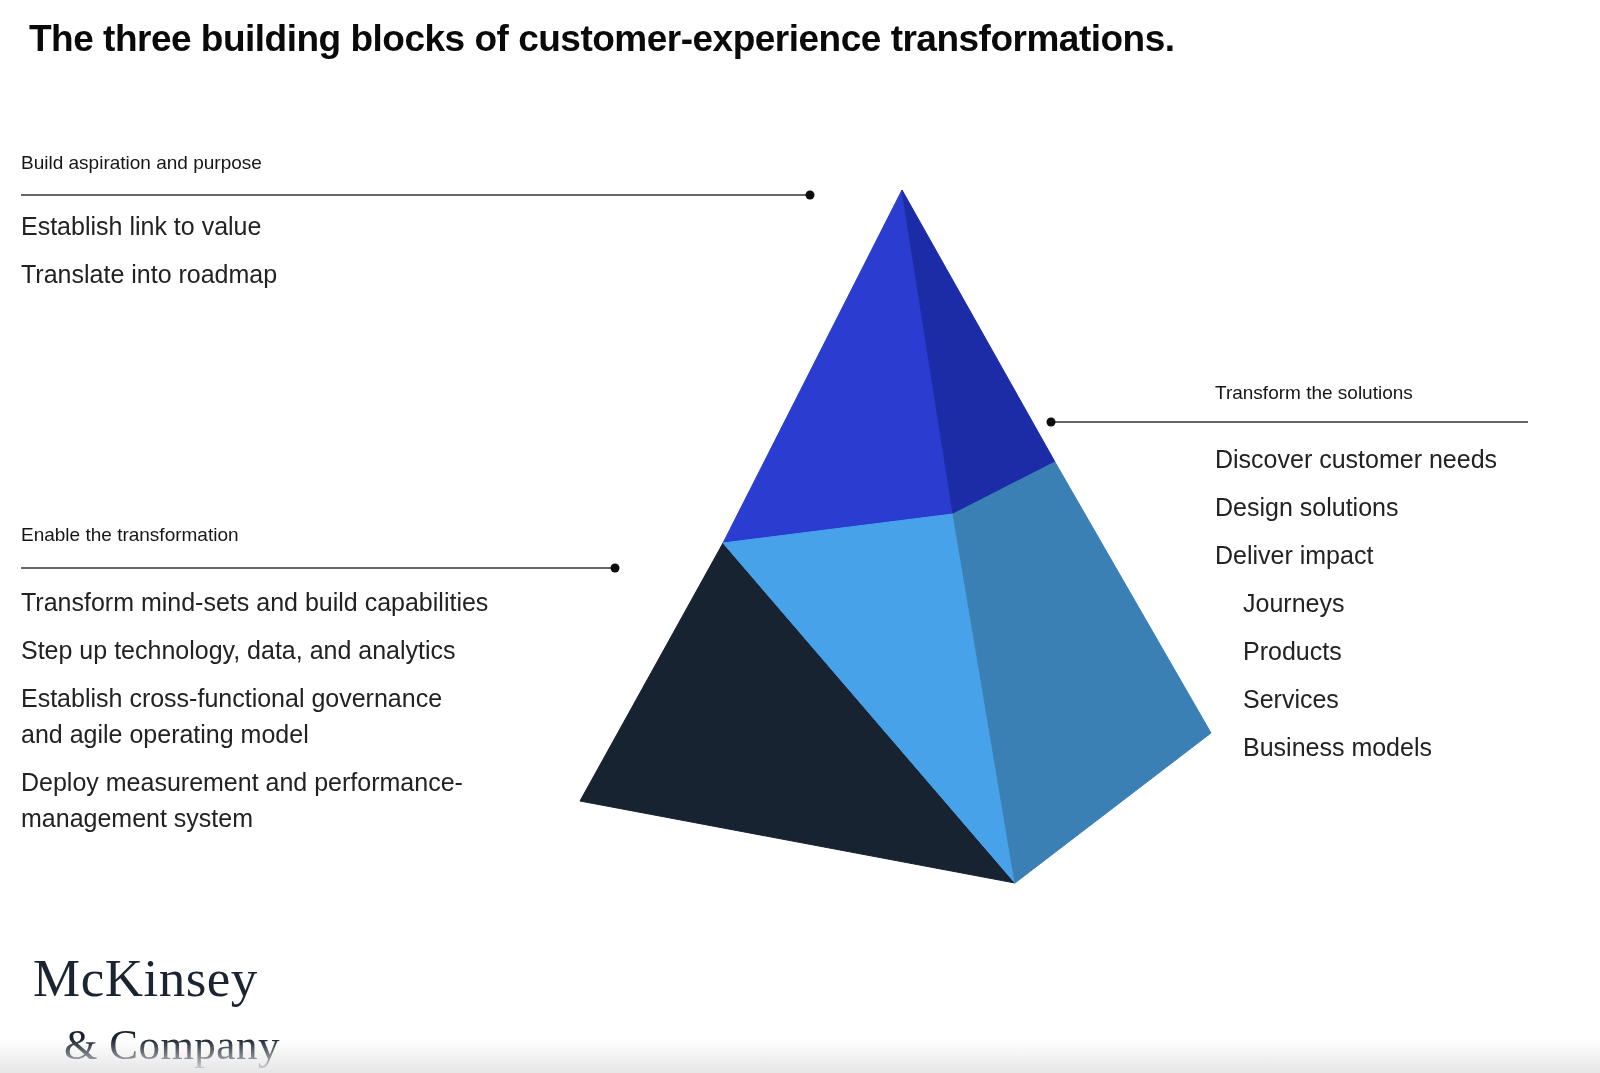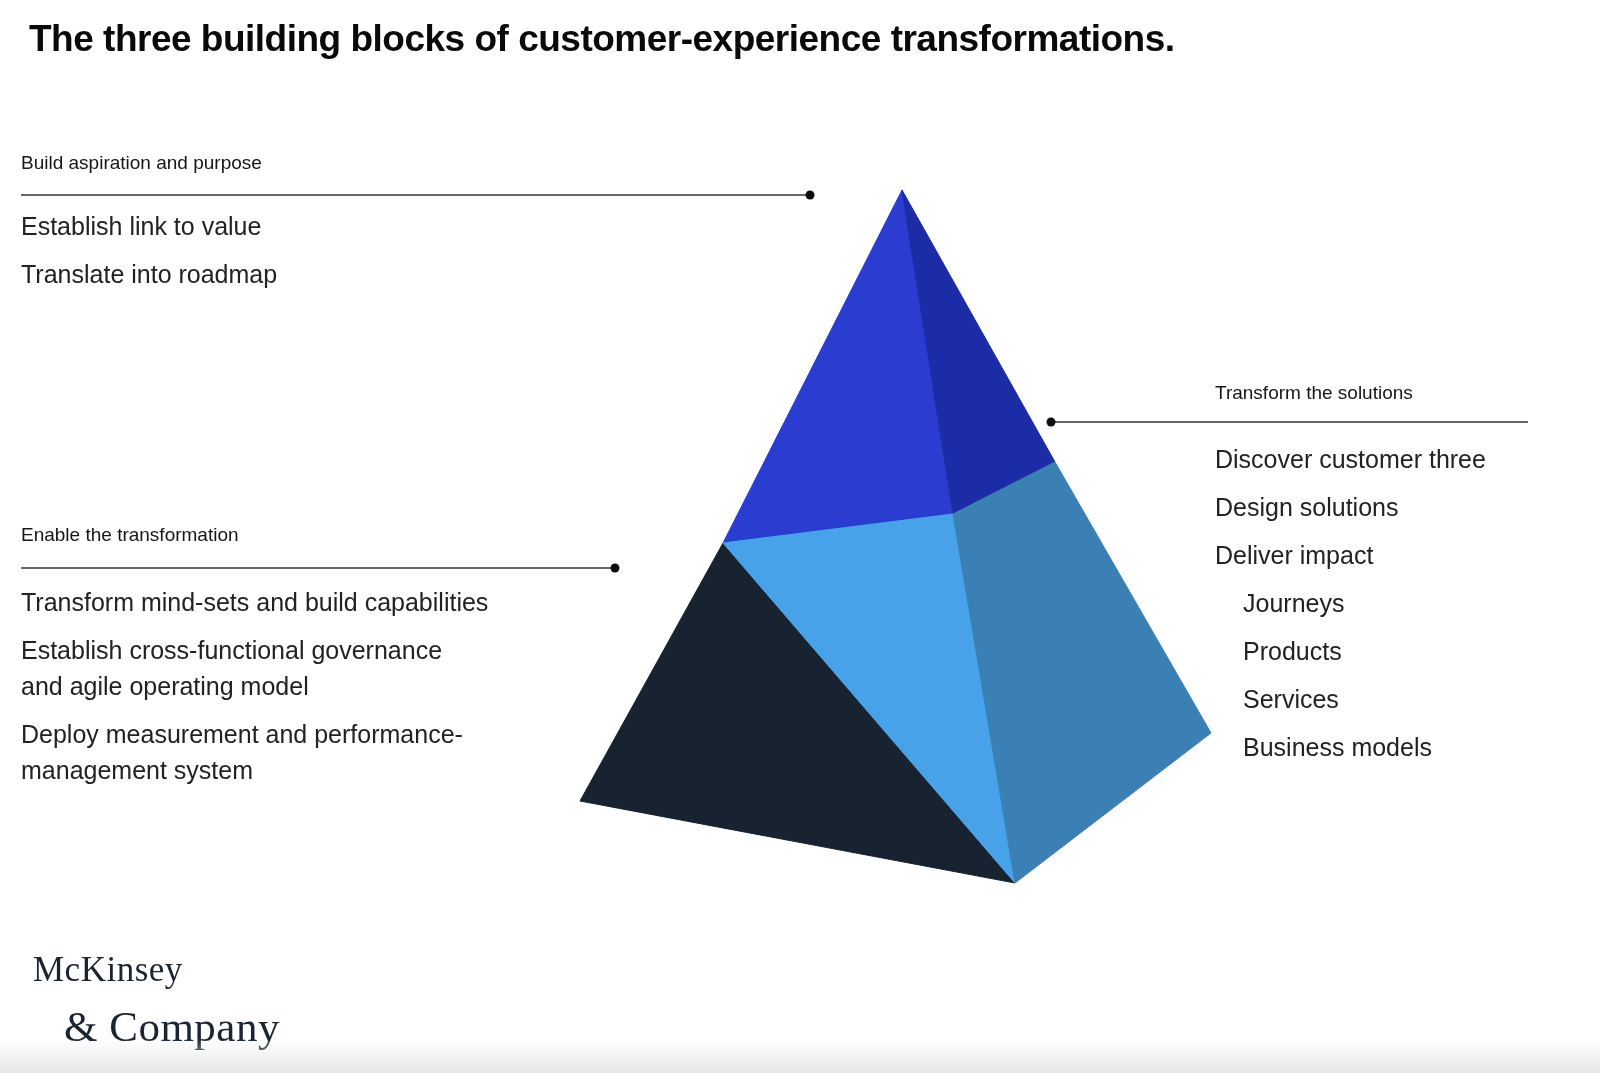--- a/index.html
+++ b/index.html
@@ -63,21 +63,21 @@
   }
 
   .logo {
     left: 33px;
     top: 952px;
     font-family: "Liberation Serif", "DejaVu Serif", serif;
     color: #1b2531;
     line-height: 1;
   }
   .logo .l1 {
-    font-size: 35px;
+    font-size: 53px;
     letter-spacing: 0.5px;
   }
   .logo .l2 {
     font-size: 43px;
     letter-spacing: 0.5px;
     margin-left: 31px;
     margin-top: 18px;
   }
 
   .bottom-fade {
@@ -113,29 +113,30 @@
 
 <div class="abs section-heading" style="left:21px; top:152px;">Build aspiration and purpose</div>
 <div class="abs items" style="left:21px; top:208px; width:640px;">
   <div class="item">Establish link to value</div>
   <div class="item">Translate into roadmap</div>
 </div>
 
 <div class="abs section-heading" style="left:21px; top:524px;">Enable the transformation</div>
 <div class="abs items" style="left:21px; top:584px; width:600px;">
   <div class="item">Transform mind-sets and build capabilities</div>
+  <div class="item">Step up technology, data, and analytics</div>
   <div class="item">Establish cross-functional governance
 and agile operating model</div>
   <div class="item">Deploy measurement and performance-
 management system</div>
 </div>
 
 <div class="abs section-heading" style="left:1215px; top:382px;">Transform the solutions</div>
 <div class="abs items" style="left:1215px; top:441px; width:380px;">
-  <div class="item">Discover customer three</div>
+  <div class="item">Discover customer needs</div>
   <div class="item">Design solutions</div>
   <div class="item">Deliver impact</div>
   <div class="item sub">Journeys</div>
   <div class="item sub">Products</div>
   <div class="item sub">Services</div>
   <div class="item sub">Business models</div>
 </div>
 
 <div class="abs logo">
   <div class="l1">McKinsey</div>

